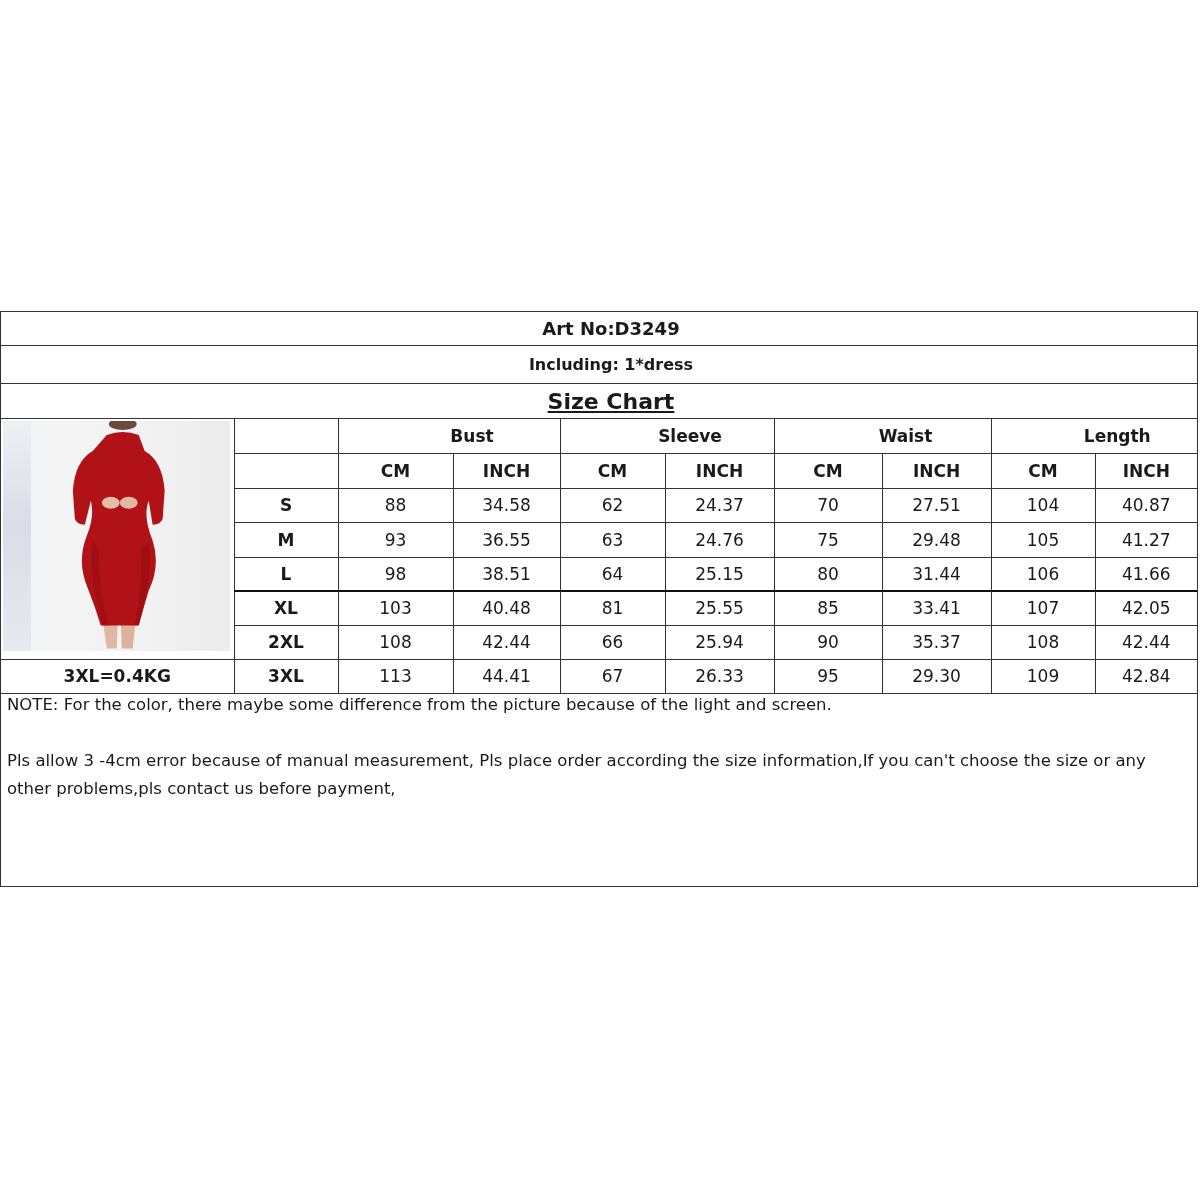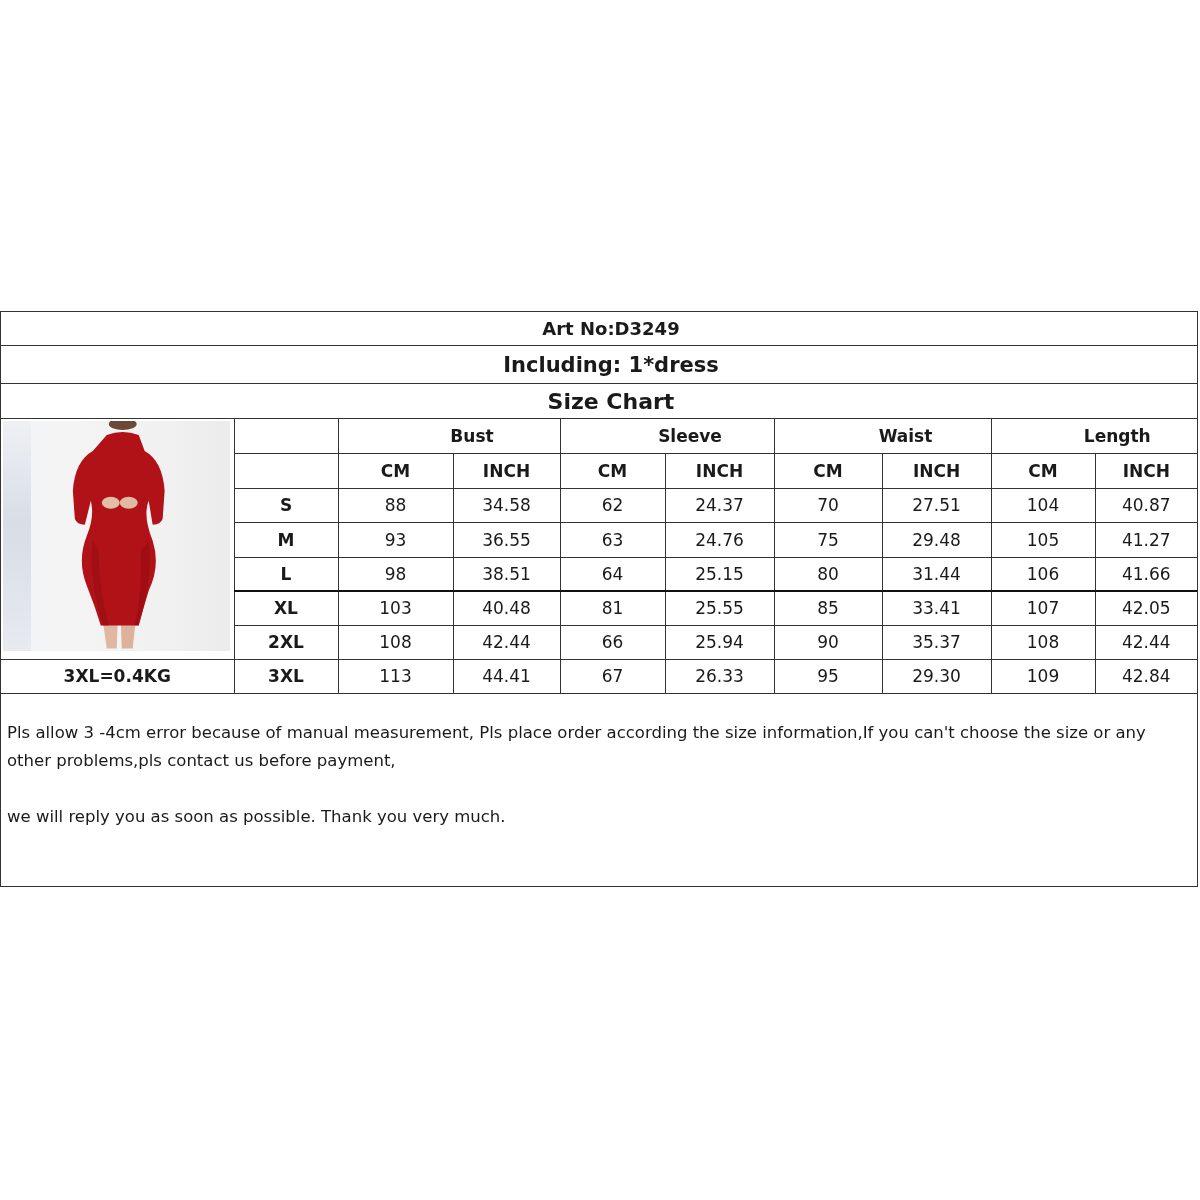--- a/index.html
+++ b/index.html
@@ -27,22 +27,22 @@
       width: 100%;
       border-bottom: 1.5px solid #333;
       box-sizing: border-box;
       display: flex;
       align-items: center;
       justify-content: center;
       font-weight: bold;
       padding-left: 24px;
     }
     .t1 { top: 0; height: 34px; font-size: 18px; }
-    .t2 { top: 34px; height: 38px; font-size: 21px; text-align: right; }
-    .t3 { top: 72px; height: 35px; font-size: 22px; }
+    .t2 { top: 34px; height: 38px; font-size: 16px; text-align: right; }
+    .t3 { top: 72px; height: 35px; font-size: 22px; text-decoration: underline; }
 
     table.size-table {
       position: absolute;
       left: 0;
       top: 107px;
       width: 1196px;
       border-collapse: collapse;
       table-layout: fixed;
     }
     table.size-table td {
@@ -210,18 +210,18 @@
       <td>26.33</td>
       <td>95</td>
       <td>29.30</td>
       <td>109</td>
       <td>42.84</td>
     </tr>
   </tbody>
     </table>
 
   <div class="notes">
+    <p>NOTE:  For the color, there maybe some difference from the picture because of the light and screen.</p>
     <div class="gap"></div>
     <p>Pls allow 3 -4cm error because of manual measurement, Pls place order according the size information,If you can't choose the size or any other problems,pls contact us before payment,</p>
     <div class="gap"></div>
-    <p>we will reply you as soon as possible. Thank you very much.</p>
   </div>
 </div>
 
 </body></html>

